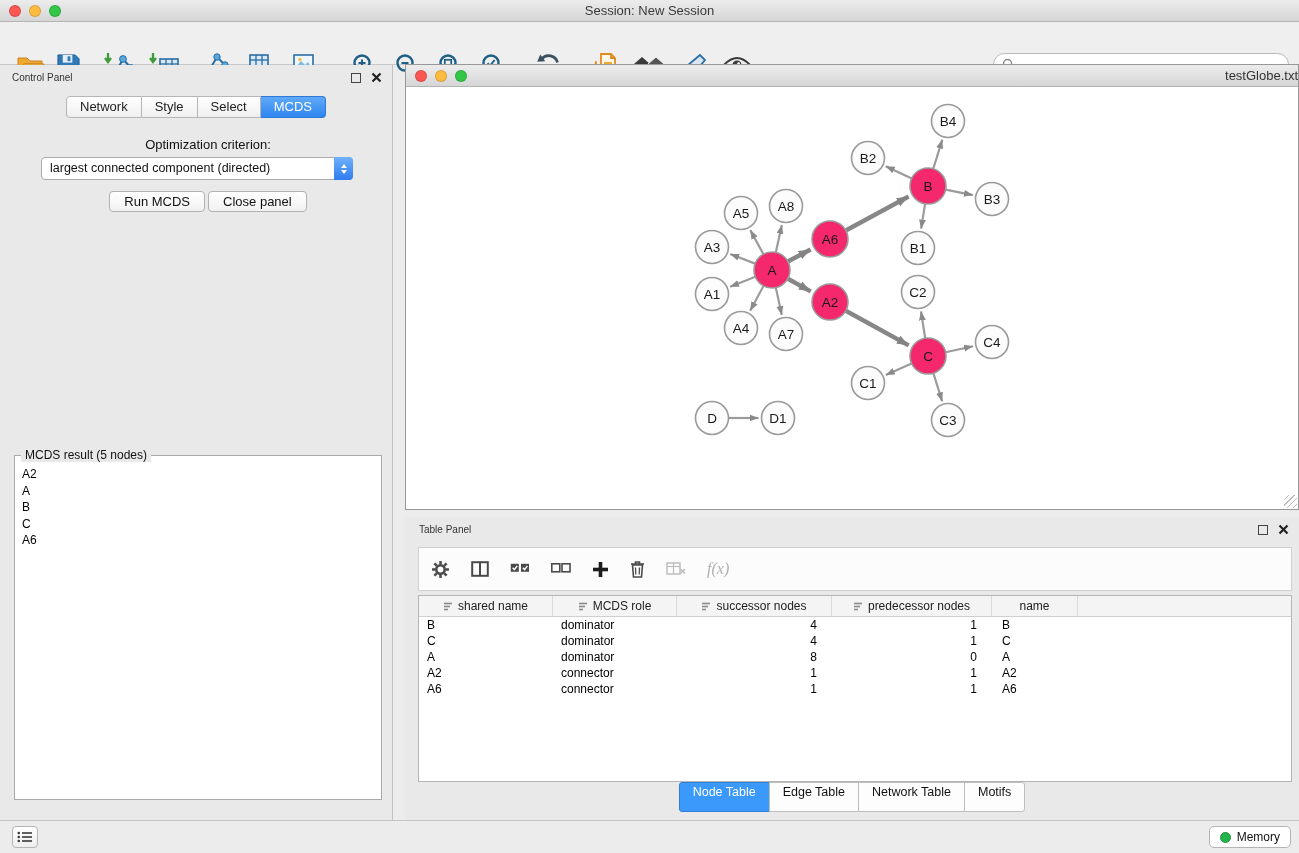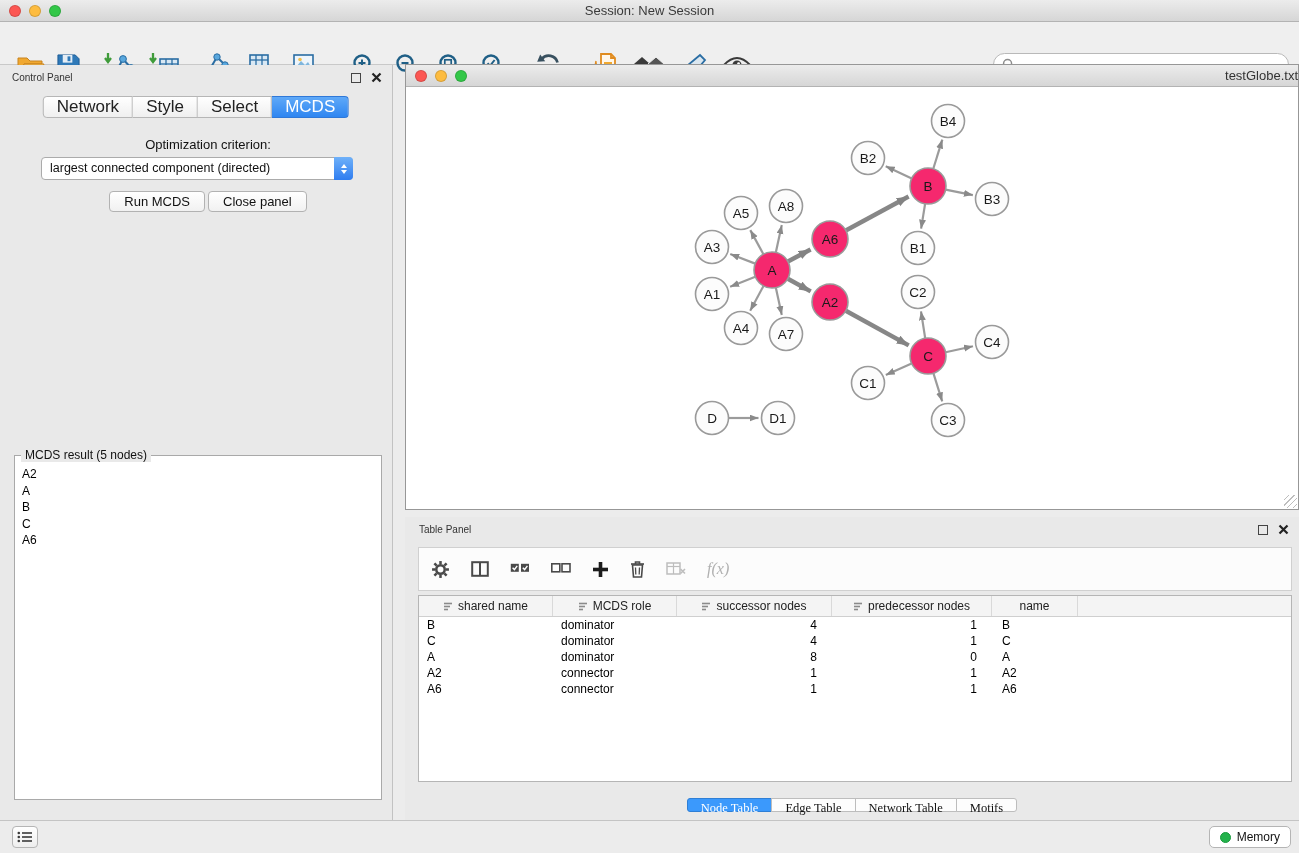--- a/index.html
+++ b/index.html
@@ -40,21 +40,21 @@
     position:absolute; left:0; top:65px; width:393px; height:755px;
     background:#e9e9e9; border-right:1px solid #c2c2c2;
   }
   .panel-header { position:relative; height:28px; }
   .panel-title { position:absolute; left:12px; top:7px; font-size:10px; color:#333; }
   .panel-btns { position:absolute; right:10px; top:7px; display:flex; gap:10px; align-items:center; }
   .minbtn { width:10px; height:10px; border:1.6px solid #444; display:inline-block; }
   .closebtn svg { display:block; }
   .cp-tabs { position:absolute; left:50%; transform:translateX(-50%); top:31px; display:flex; }
   .cp-tab {
-    height:22px; line-height:20px; padding:0 13px; font-size:17px;
+    height:22px; line-height:20px; padding:0 13px; font-size:13px;
     background:linear-gradient(#ffffff,#efefef); border:1px solid #b6b6b6; border-left:none;
     color:#222; cursor:default;
   }
   .cp-tab:first-child { border-left:1px solid #b6b6b6; border-radius:4px 0 0 4px; }
   .cp-tab:last-child { border-radius:0 4px 4px 0; }
   .cp-tab.active { background:linear-gradient(#5fa9f8,#2f86f1); color:#fff; border-color:#2f78d8; }
   .opt-label { position:absolute; left:0; top:72px; width:100%; text-align:center; font-size:13px; color:#111;padding-left:24px; }
   .dropdown {
     position:absolute; left:41px; top:92px; width:312px; height:23px;
     background:#fff; border:1px solid #ababab; border-radius:4px;
@@ -120,22 +120,22 @@
     font-size:12px; color:#222; border-right:1px solid #d9d9d9;
   }
   .col0{width:134px}.col1{width:124px}.col2{width:155px}.col3{width:160px}.col4{width:86px}.col5{flex:1;border-right:none;}
   .trow { display:flex; height:16px; font-size:12px; color:#000; }
   .td { line-height:16px; white-space:nowrap; overflow:hidden; }
   .td.col0,.td.col1 { padding-left:8px; }
   .td.col4 { padding-left:10px; }
   .td.col2,.td.col3 { text-align:right; padding-right:15px; }
   .tp-tabs { position:absolute; bottom:8px; left:0; width:100%; display:flex; justify-content:center; }
   .tp-tab {
-    height:14px; line-height:19px; padding:0 13px; font-size:12.5px;
-    background:#fdfdfd; border:1px solid #bdbdbd; margin-left:-1px; color:#111;font-family:Liberation Serif, serif;
+    height:30px; line-height:19px; padding:0 13px; font-size:12.5px;
+    background:#fdfdfd; border:1px solid #bdbdbd; margin-left:-1px; color:#111;
   }
   .tp-tab:first-child { border-radius:3px 0 0 3px; margin-left:0; }
   .tp-tab:last-child { border-radius:0 3px 3px 0; }
   .tp-tab.active { background:#3b99fc; color:#fff; border-color:#2f7fd6; }
   
   .statusbar {
     position:absolute; left:0; bottom:0; width:1299px; height:33px;
     background:#ececec; border-top:1px solid #c4c4c4;
   }
   .status-left-btn {

